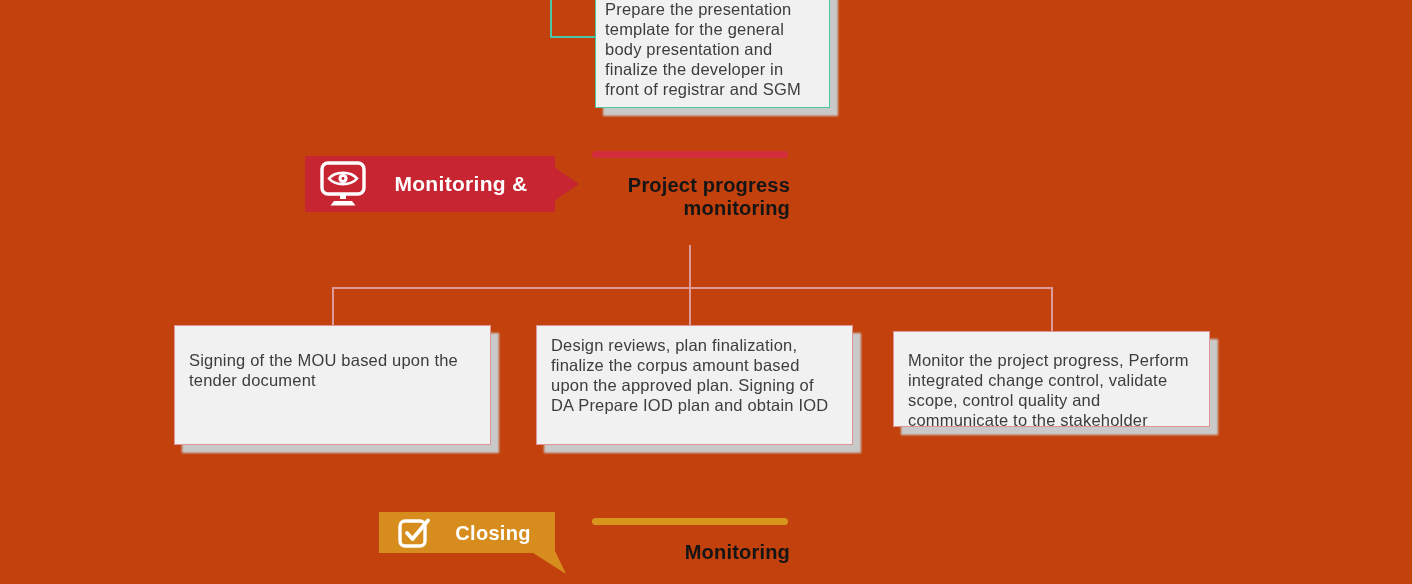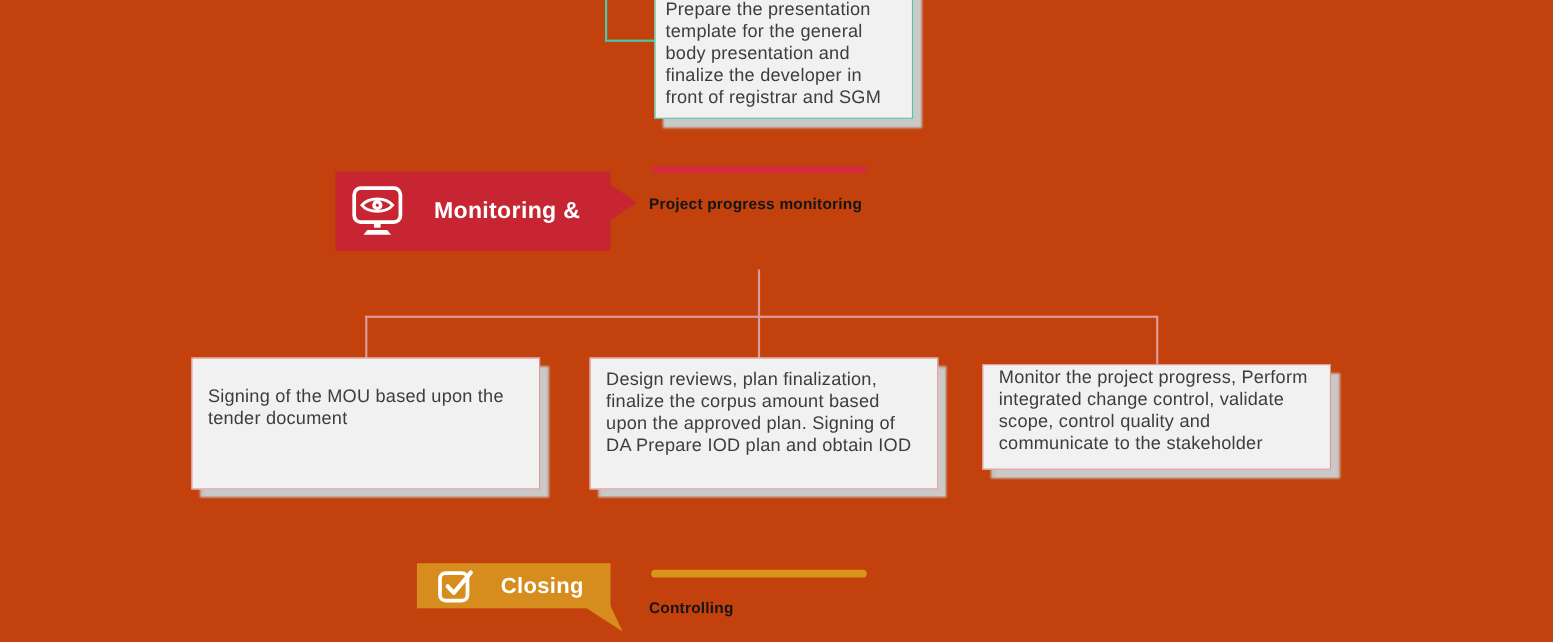--- a/index.html
+++ b/index.html
@@ -42,40 +42,40 @@
     position:absolute;left:554px;top:167px;
     width:0;height:0;
     border-top:17px solid transparent;
     border-bottom:17px solid transparent;
     border-left:25px solid #c82533;
   }
   .bar{position:absolute;height:7px;width:196px;border-radius:4px;}
   .bar.red{background:#d32c3a;}
   .bar.gold{background:#d8951c;}
   .milestone{
-    position:absolute;width:200px;text-align:left;
-    font-weight:700;font-size:14px;line-height:23px;color:#151515;
+    position:absolute;width:200px;text-align:right;
+    font-weight:700;font-size:20px;line-height:23px;color:#151515;
     letter-spacing:.2px;
   }
   .icon-wrap{display:flex;align-items:center;justify-content:center;}
   svg{display:block;}
 </style>
 </head>
 <body>
 
 <div class="canvas">
 
   <div class="line teal" style="left:550px;top:0;width:2px;height:37px;"></div>
   <div class="line teal" style="left:550px;top:36px;width:46px;height:2px;"></div>
 
   <div class="note teal-border" style="left:595px;top:-14px;width:235px;height:122px;padding:12px 10px 8px 9px;">
     <span>Prepare the presentation template for the general body presentation and finalize the developer in front of registrar and SGM</span>
   </div>
 
-  <div class="banner red" style="left:305px;top:156px;width:250px;height:72px;padding-left:14px;">
+  <div class="banner red" style="left:305px;top:156px;width:250px;height:56px;padding-left:14px;">
     <span class="icon-wrap">
       <svg width="48" height="48" viewBox="0 0 48 48">
         <rect x="3" y="3" width="42" height="31" rx="6" fill="none" stroke="#ffffff" stroke-width="3.4"></rect>
         <path d="M10 18.5 C 16 11, 32 11, 38 18.5 C 32 26, 16 26, 10 18.5 Z" fill="none" stroke="#ffffff" stroke-width="2.6"></path>
         <circle cx="24" cy="18.5" r="4.6" fill="#ffffff"></circle>
         <circle cx="24" cy="18.5" r="1.4" fill="#c82533"></circle>
         <rect x="21" y="34" width="6" height="5" fill="#ffffff"></rect>
         <path d="M15 41 h18 l3.5 4.5 H11.5 Z" fill="#ffffff"></path>
       </svg>
     </span>
@@ -92,33 +92,33 @@
   <div class="line" style="left:332px;top:287px;width:720px;height:1.5px;"></div>
   <div class="line" style="left:332px;top:287px;width:1.5px;height:39px;"></div>
   <div class="line" style="left:1051px;top:287px;width:1.5px;height:45px;"></div>
 
   <div class="note" style="left:174px;top:325px;width:317px;height:120px;padding:24px 14px;">
     <span>Signing of the MOU based upon the tender document</span>
   </div>
   <div class="note" style="left:536px;top:325px;width:317px;height:120px;padding:9px 14px;">
     <span>Design reviews, plan finalization, finalize the corpus amount based upon the approved plan. Signing of DA Prepare IOD plan and obtain IOD</span>
   </div>
-  <div class="note" style="left:893px;top:331px;width:317px;height:96px;padding:1px 14px;">
+  <div class="note" style="left:893px;top:331px;width:317px;height:96px;padding:18px 14px;">
     <span>Monitor the project progress, Perform integrated change control, validate scope, control quality and communicate to the stakeholder</span>
   </div>
 
   <div class="banner gold" style="left:379px;top:512px;width:176px;height:41px;padding-left:18px;">
     <span class="icon-wrap">
       <svg width="34" height="34" viewBox="0 0 34 34">
         <rect x="3" y="5" width="25" height="25" rx="5" fill="none" stroke="#ffffff" stroke-width="3.4"></rect>
         <path d="M10 17 L15.5 23 L31 4.5" fill="none" stroke="#ffffff" stroke-width="3.8" stroke-linecap="round" stroke-linejoin="round"></path>
       </svg>
     </span>
     <span class="banner-text">Closing</span>
   </div>
   <svg style="position:absolute;left:527px;top:551px;" width="42" height="24" viewBox="0 0 42 24">
     <polygon points="3,0 28,0 39,23" fill="#d78d1d"></polygon>
   </svg>
 
   <div class="bar gold" style="left:592px;top:518px;"></div>
-  <div class="milestone" style="left:590px;top:541px;">Controlling</div>
+  <div class="milestone" style="left:590px;top:541px;">Monitoring</div>
 
 </div>
 
 </body></html>

